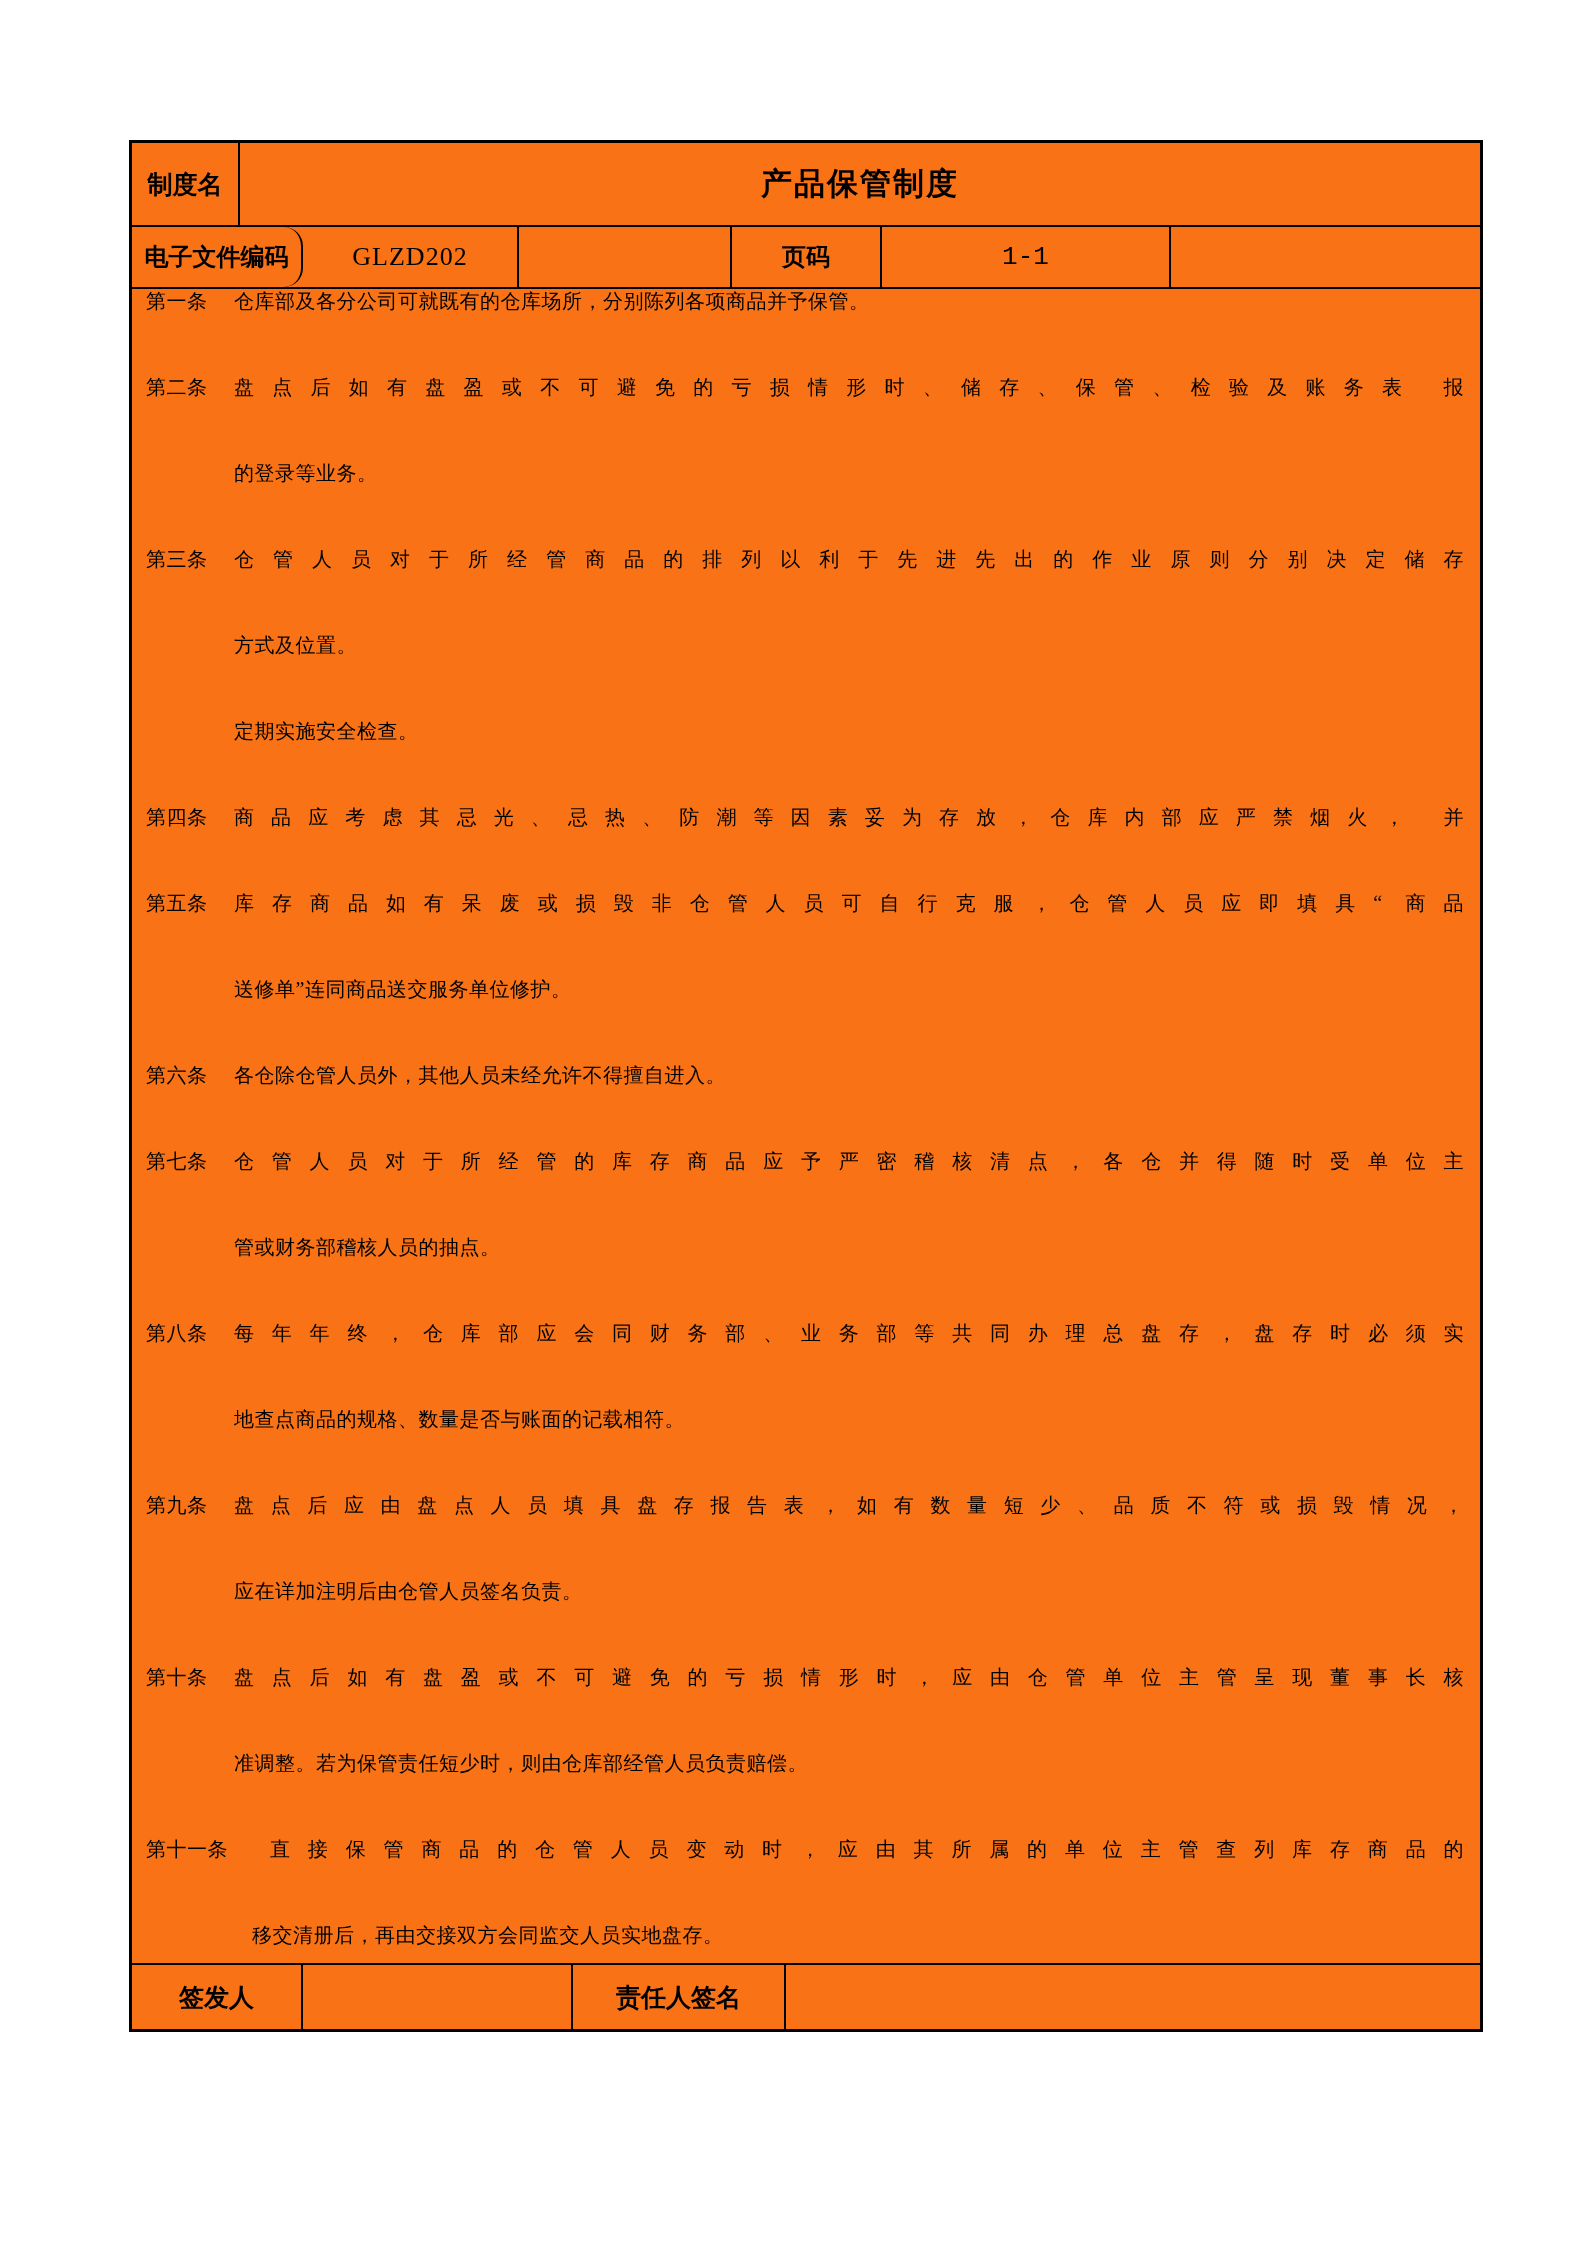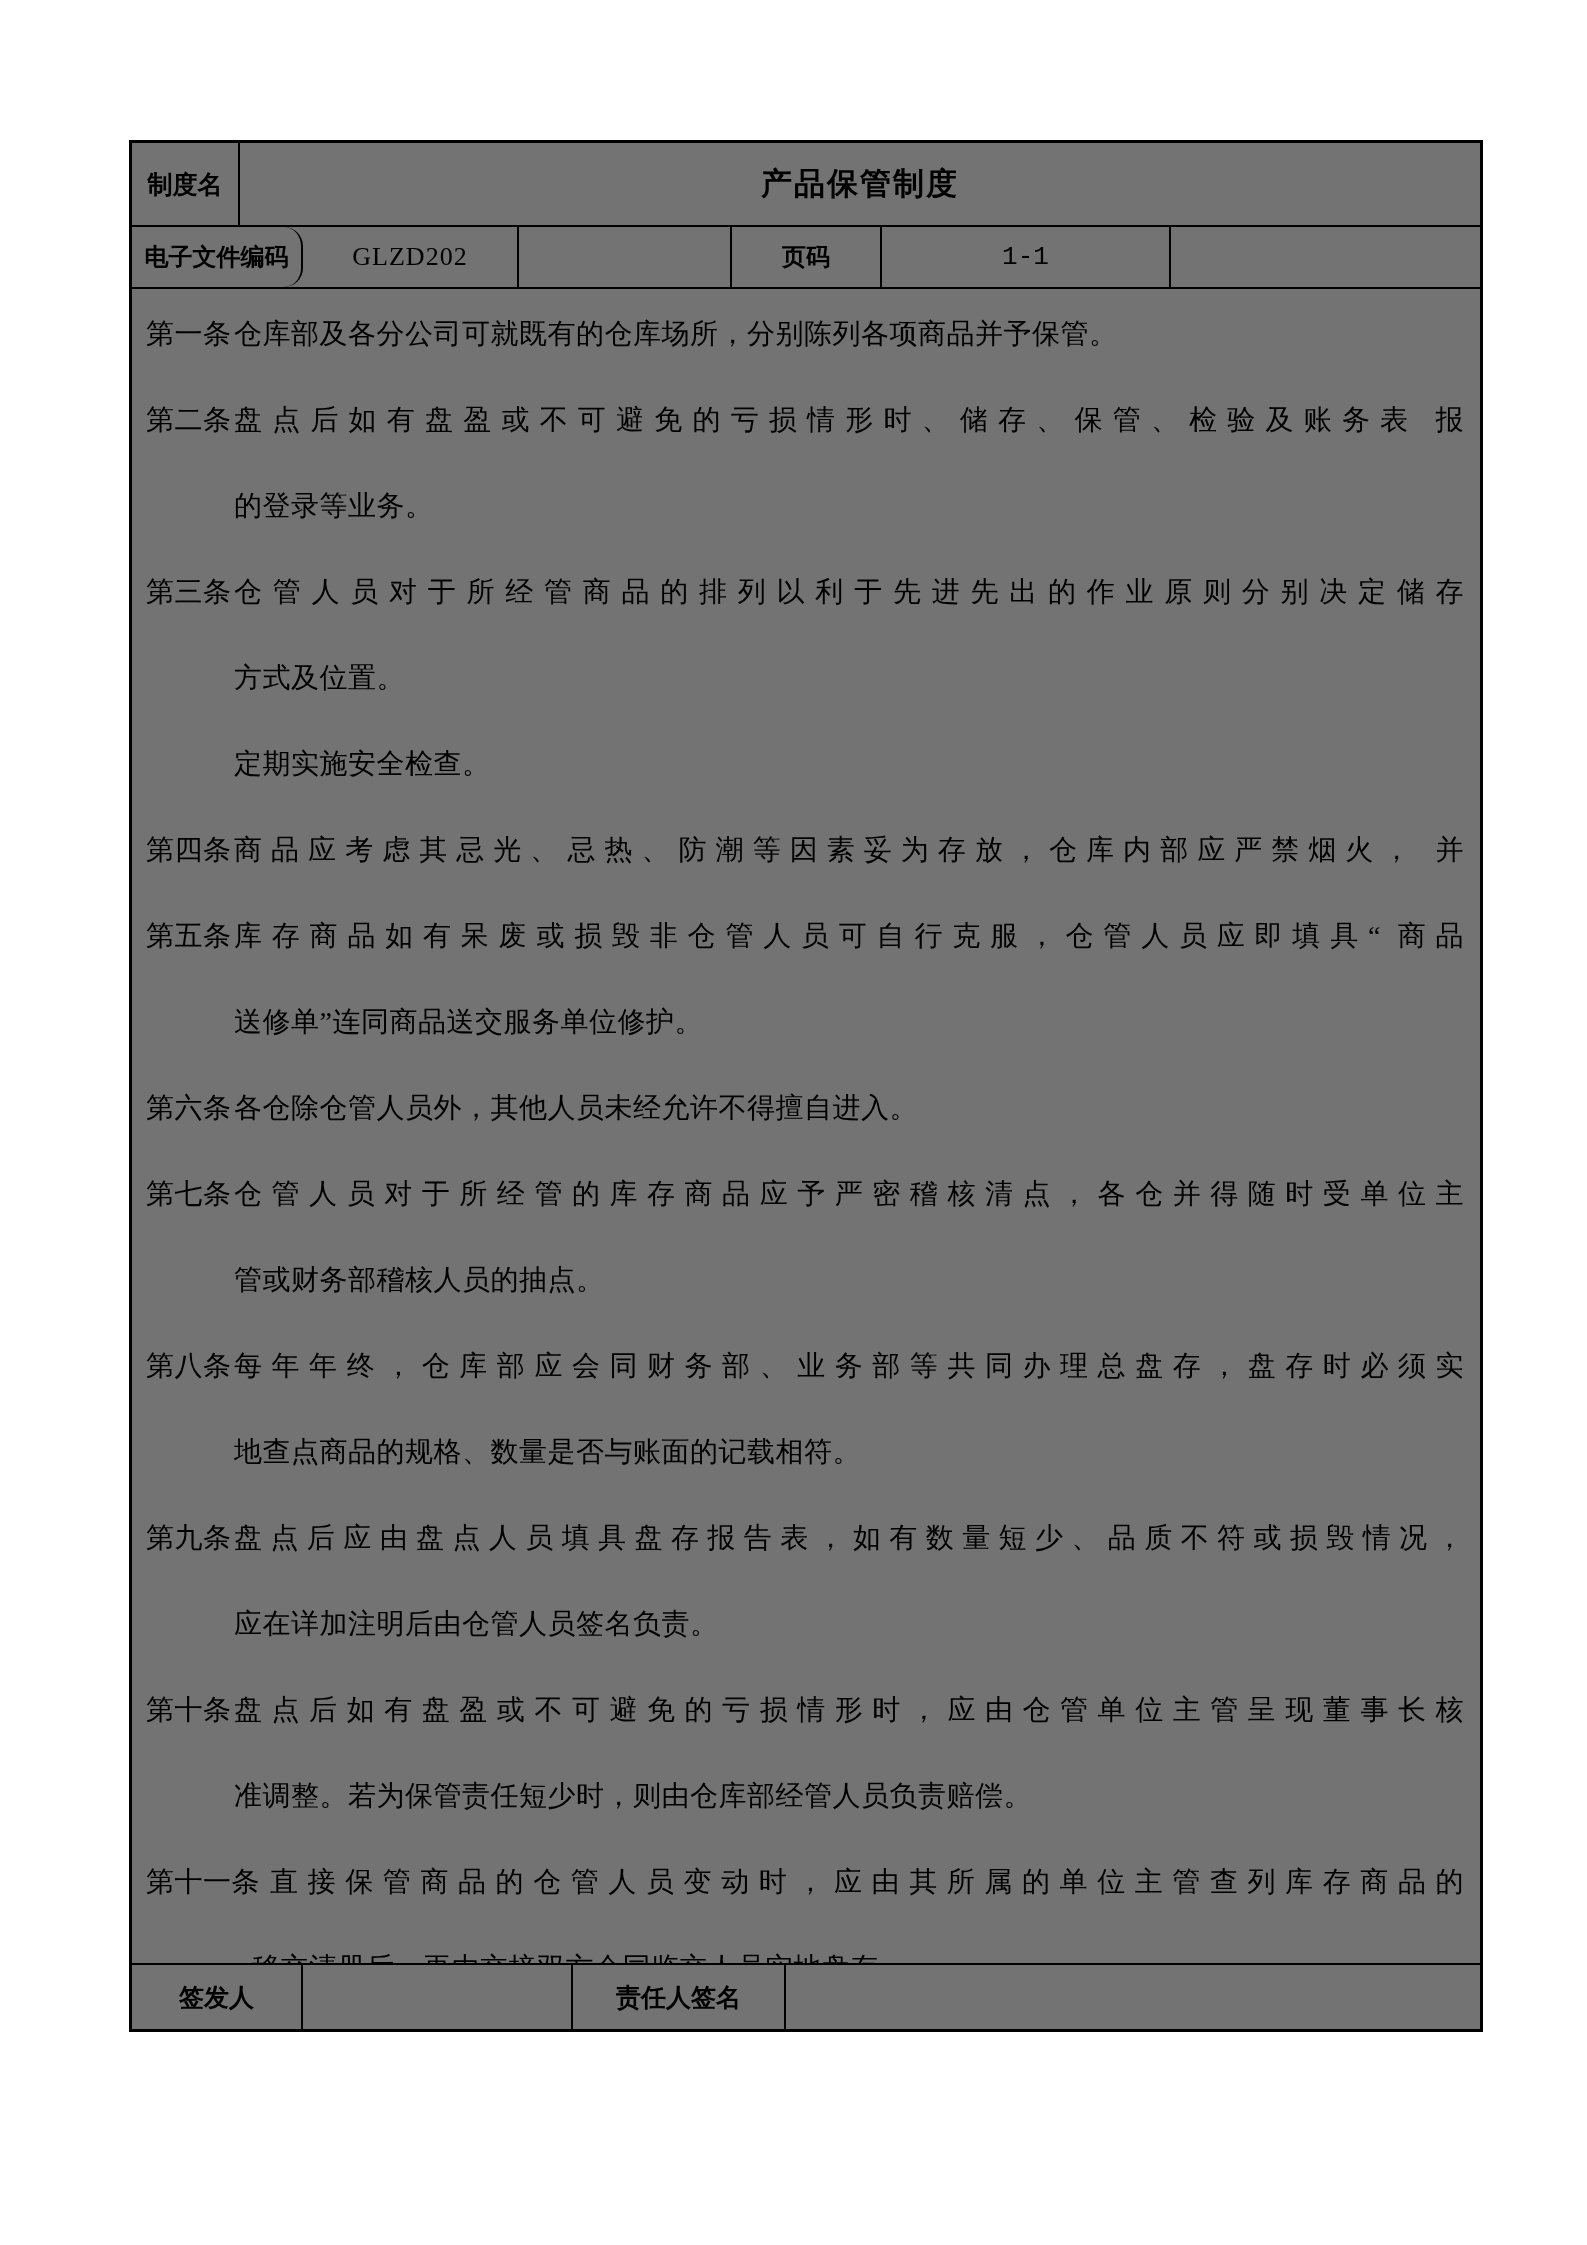--- a/index.html
+++ b/index.html
@@ -1,39 +1,39 @@
 <!DOCTYPE html>
 <html><head>
 <meta charset="utf-8">
 <style>
   html,body{margin:0;padding:0;background:#ffffff;}
   body{width:1587px;height:2245px;font-family:"Liberation Serif",serif;color:#000;}
   .page{position:relative;width:1587px;height:2245px;background:#fff;overflow:hidden;}
-  .doc{position:absolute;left:129px;top:140px;width:1354px;border:3px solid #000;box-sizing:border-box;background:#737373;}
+  .doc{position:absolute;left:129px;top:140px;width:1354px;border:3px solid #000;box-sizing:border-box;background:#f97316;}
   .row{display:flex;border-bottom:2px solid #000;box-sizing:border-box;}
   .row:last-child{border-bottom:none;}
   .cell{border-right:2px solid #000;box-sizing:border-box;display:flex;align-items:center;justify-content:center;overflow:hidden;}
   .cell:last-child{border-right:none;}
   .hei{font-family:"Liberation Sans",sans-serif;font-weight:bold;}
   
   .r1{height:84px;}
   .r1 .c-name{width:108px;font-size:25px;}
   .r1 .c-title{flex:1;font-size:31px;letter-spacing:2px;}
   
   .r2{height:62px;}
   .r2 .c1{width:171px;font-size:24px;border-radius:19px;}
   .r2 .c2{width:216px;font-family:"Liberation Serif",serif;font-size:26px;letter-spacing:1px;}
   .r2 .c3{width:213px;}
   .r2 .c4{width:150px;font-size:24px;text-align:right;}
   .r2 .c5{width:289px;font-family:Liberation Mono, monospace;font-size:26px;}
   .r2 .c6{flex:1;}
   
   .r3{height:1676px;}
   .body-cell{display:block;width:100%;padding-top:2px;box-sizing:border-box;}
-  .line{height:86px;display:flex;align-items:center;font-size:28px;line-height:1;letter-spacing:0.5px;}
+  .line{height:86px;display:flex;font-size:20px;line-height:1;letter-spacing:0.5px;}
   .l-first{padding-left:14px;}
   .no{flex:0 0 88px;}
   .no.wide{flex-basis:124px;}
   .l-cont{padding-left:102px;}
   .l-cont11{padding-left:120px;}
   .txt{flex:0 1 auto;}
   .txt.fill{flex:1 1 auto;text-align:justify;text-align-last:justify;padding-right:16px;}
   
   .r4{height:64px;}
   .r4 .f1{width:171px;font-size:25px;}

